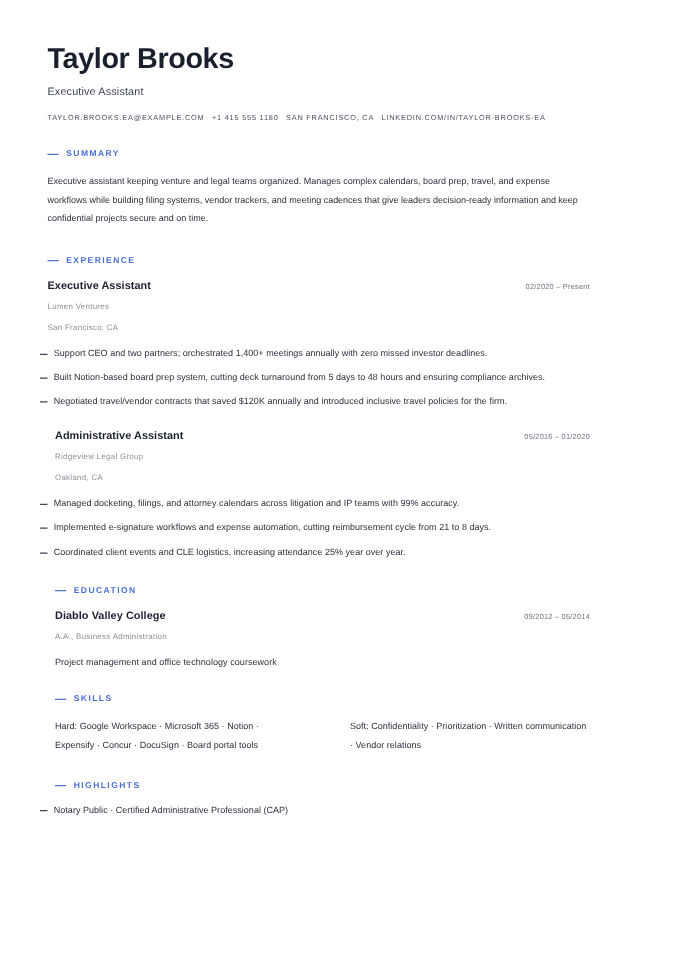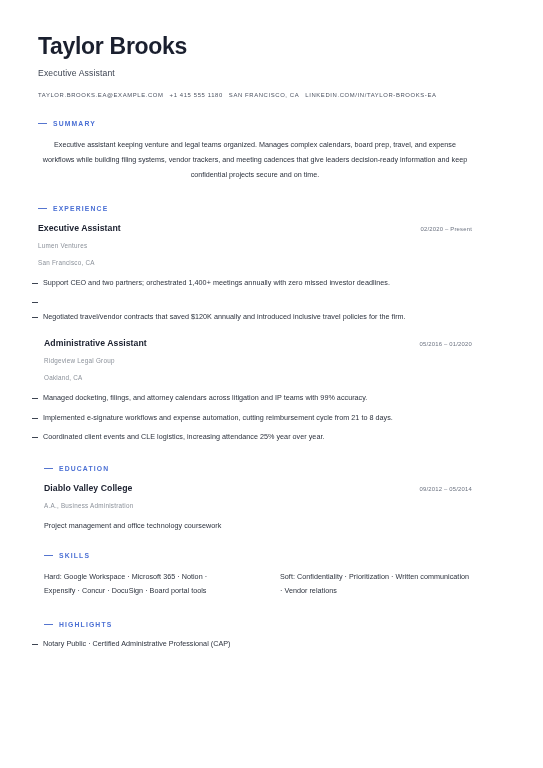--- a/index.html
+++ b/index.html
@@ -77,21 +77,20 @@
     color: #4a6fd4;
     text-transform: uppercase;
   }
 
   
   .summary-body {
     font-size: 7.2px;
     line-height: 2.05;
     color: #2b313d;
     max-width: 478px;
-    text-align: center;
   }
 
   
   .entry {
     margin-bottom: 2px;
   }
   .entry + .entry {
     margin-top: 16px;
   }
   .entry.indented {
@@ -213,20 +212,21 @@
       </div>
       <div class="entry-org">Lumen Ventures</div>
       <div class="entry-loc">San Francisco, CA</div>
       <div class="bullets">
         <div class="bullet">
           <span class="bullet-mark"></span>
           <span class="bullet-text">Support CEO and two partners; orchestrated 1,400+ meetings annually with zero missed investor deadlines.</span>
         </div>
         <div class="bullet">
           <span class="bullet-mark"></span>
+          <span class="bullet-text">Built Notion-based board prep system, cutting deck turnaround from 5 days to 48 hours and ensuring compliance archives.</span>
         </div>
         <div class="bullet">
           <span class="bullet-mark"></span>
           <span class="bullet-text">Negotiated travel/vendor contracts that saved $120K annually and introduced inclusive travel policies for the firm.</span>
         </div>
       </div>
     </div>
 
     <div class="entry indented">
       <div class="entry-top">

